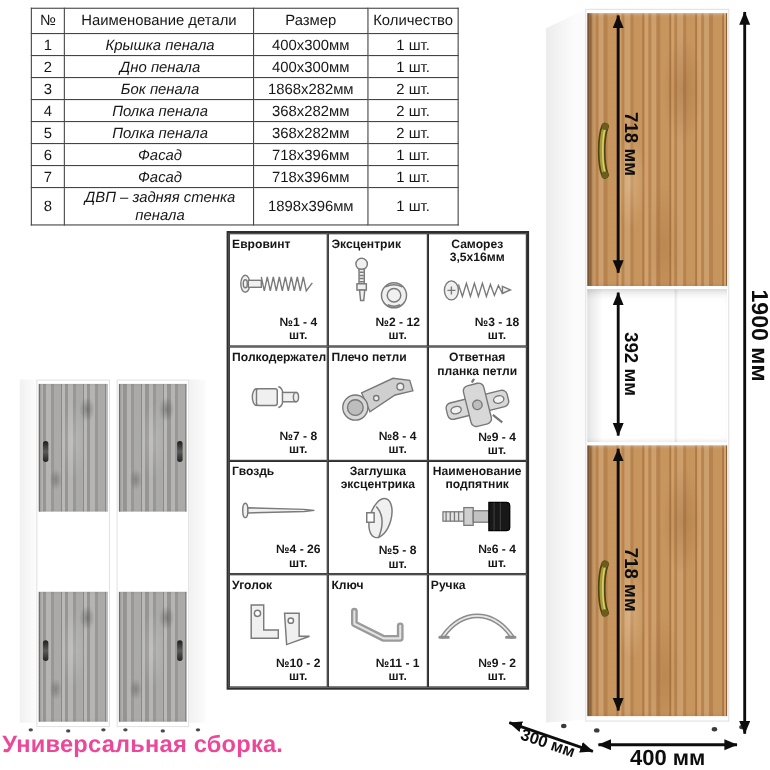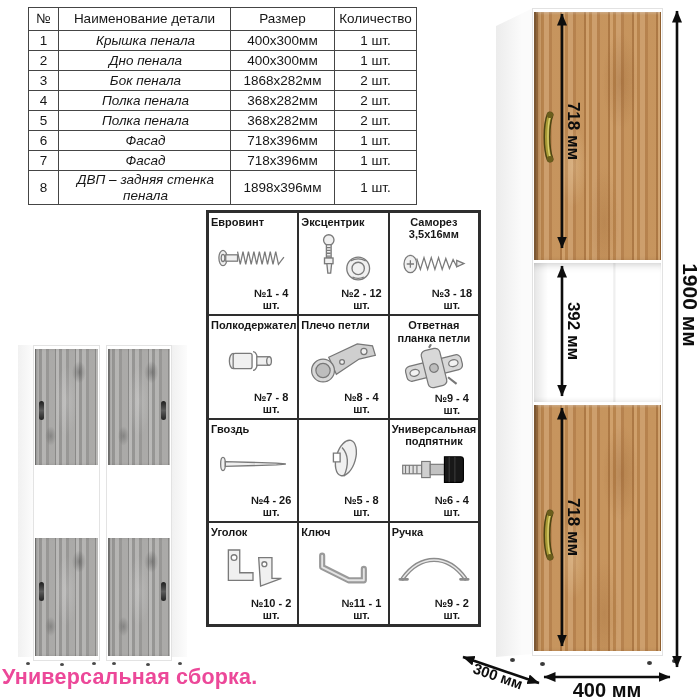--- a/index.html
+++ b/index.html
@@ -267,34 +267,35 @@
     <g class="ln">
               <ellipse cx="9" cy="16" rx="2.5" ry="7"></ellipse>
     <path d="M11.5,13.5 L66,15 76,16 66,17 11.5,18.5 z"></path>
             </g>
           </svg>
         </div>
       <div class="hw-count">№4 - 26 шт.</div>
     </div>
 
     <div class="hw-cell">
+      <div class="hw-title">Заглушка эксцентрика</div>
       <div class="hw-icon">
           <svg width="60" height="48" viewBox="0 0 62 50">
     <g class="ln">
               <ellipse cx="34" cy="25" rx="10" ry="19" transform="rotate(16 34 25)"></ellipse>
     <path class="nofill" d="M30,14 q10,11 2,30"></path>
     <path d="M28,20 h-7 v9 h7 z" fill="#fff"></path>
             </g>
           </svg>
         </div>
       <div class="hw-count">№5 - 8 шт.</div>
     </div>
 
     <div class="hw-cell">
-      <div class="hw-title">Универсальная подпятник</div>
+      <div class="hw-title">Наименование подпятник</div>
       <div class="hw-icon">
           <svg width="74" height="42" viewBox="0 0 78 44">
     <g stroke="#777" stroke-width="1.2">
       <rect x="6" y="17" width="20" height="9" fill="#e2e2e2"></rect>
       <path d="M9,17 v9 M13,17 v9 M17,17 v9 M21,17 v9" fill="none"></path>
       <rect x="26" y="13" width="9" height="17" fill="#cfcfcf"></rect>
       <rect x="35" y="16" width="15" height="11" fill="#c2c2c2"></rect>
       <path d="M50,8 h17 a3,3 0 0 1 3,3 v21 a3,3 0 0 1 -3,3 h-17 z" fill="#181818" stroke="#000"></path>
       <path d="M55,8 v27 M61,8 v27" stroke="#3a3a3a" fill="none"></path>
     </g>

